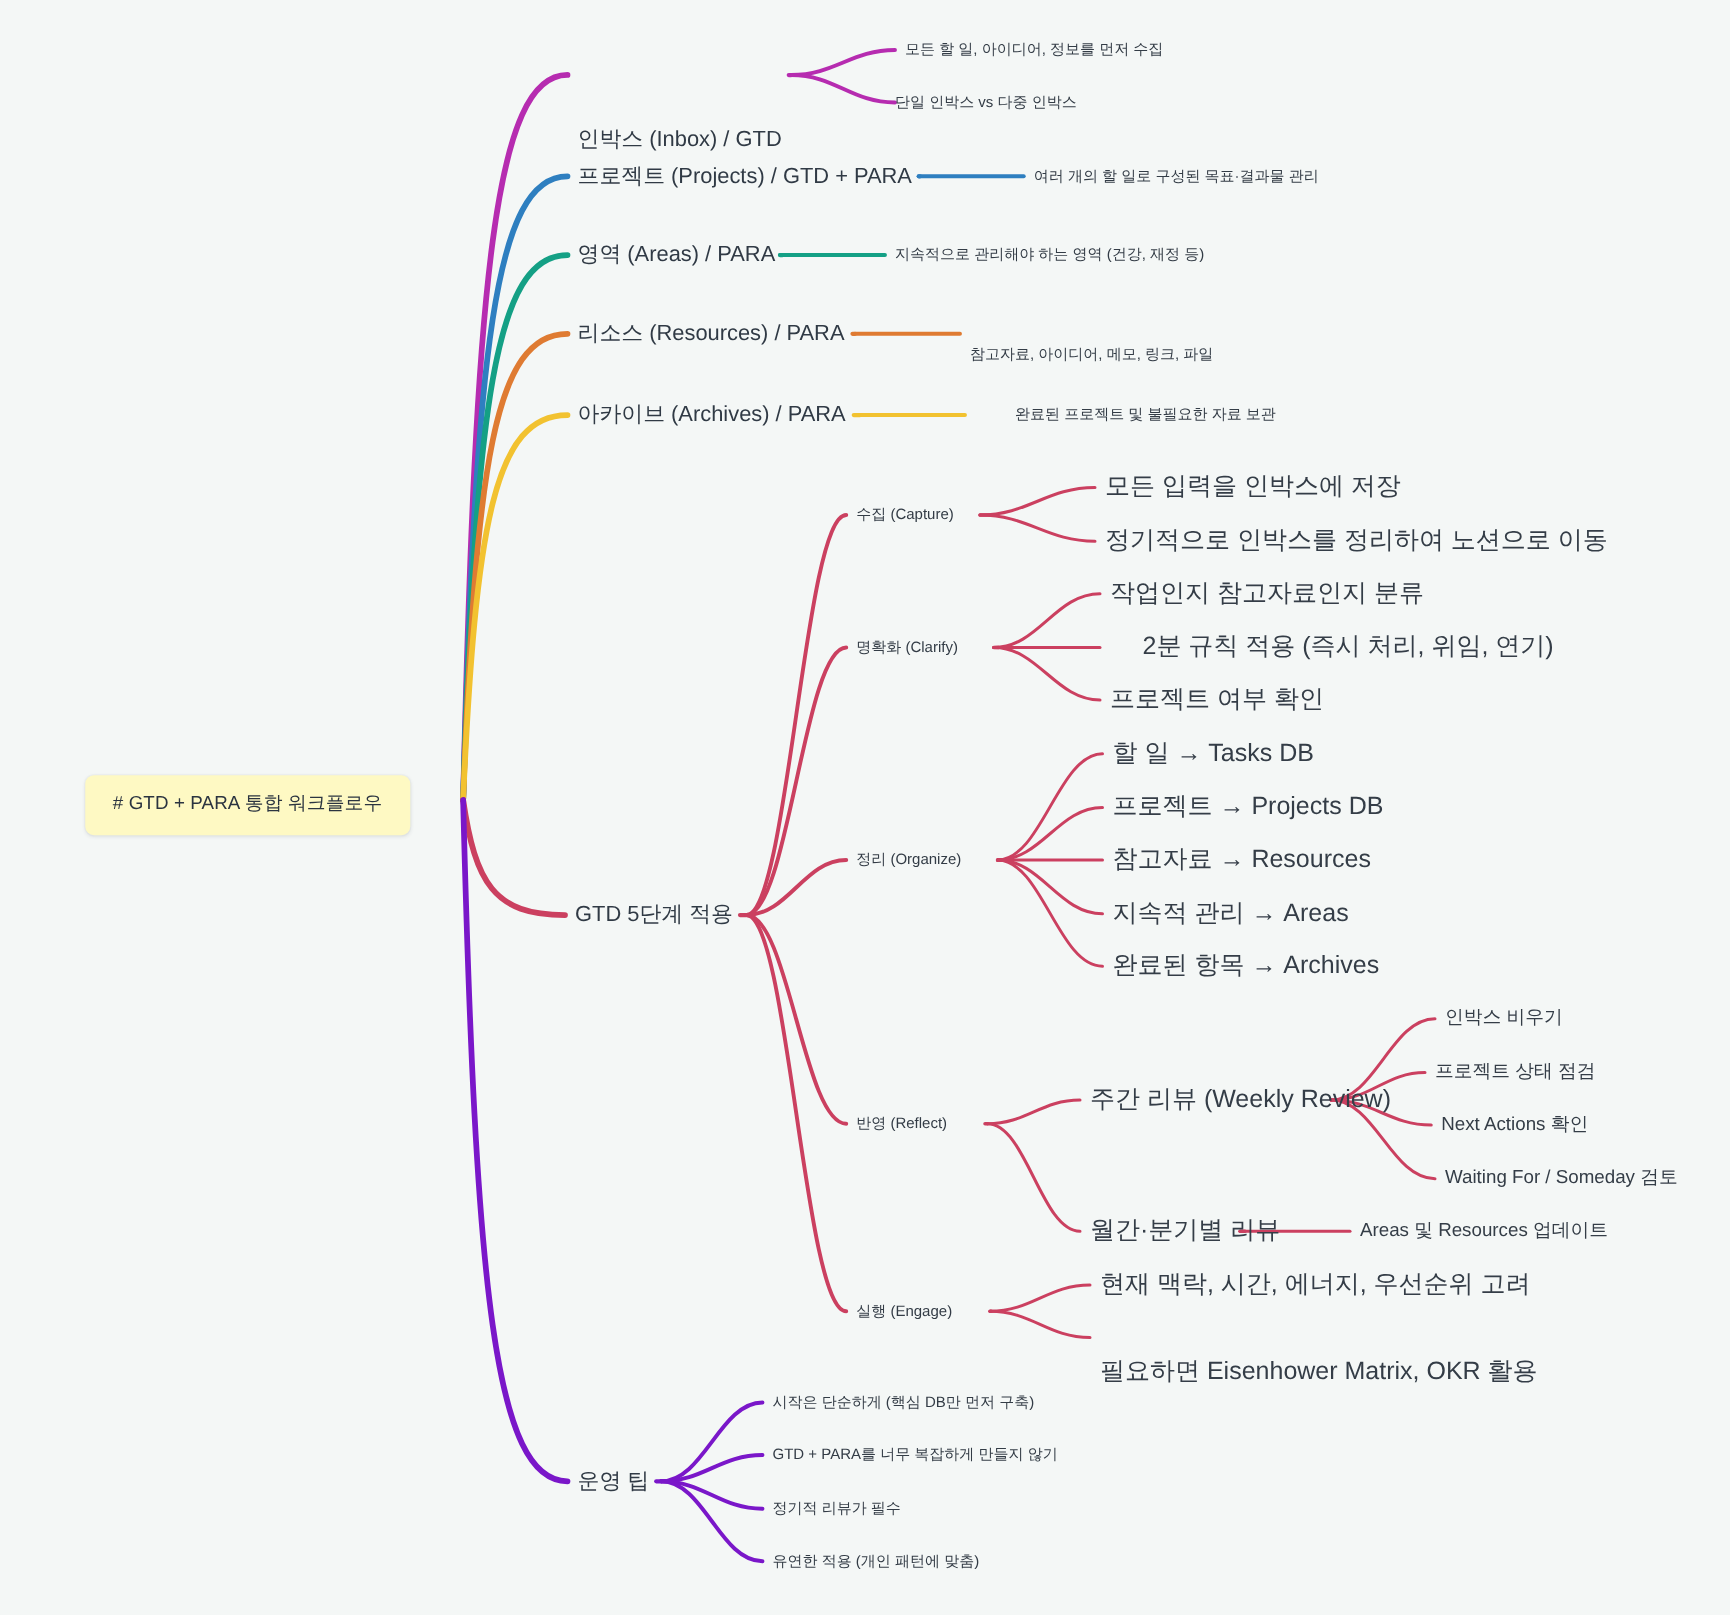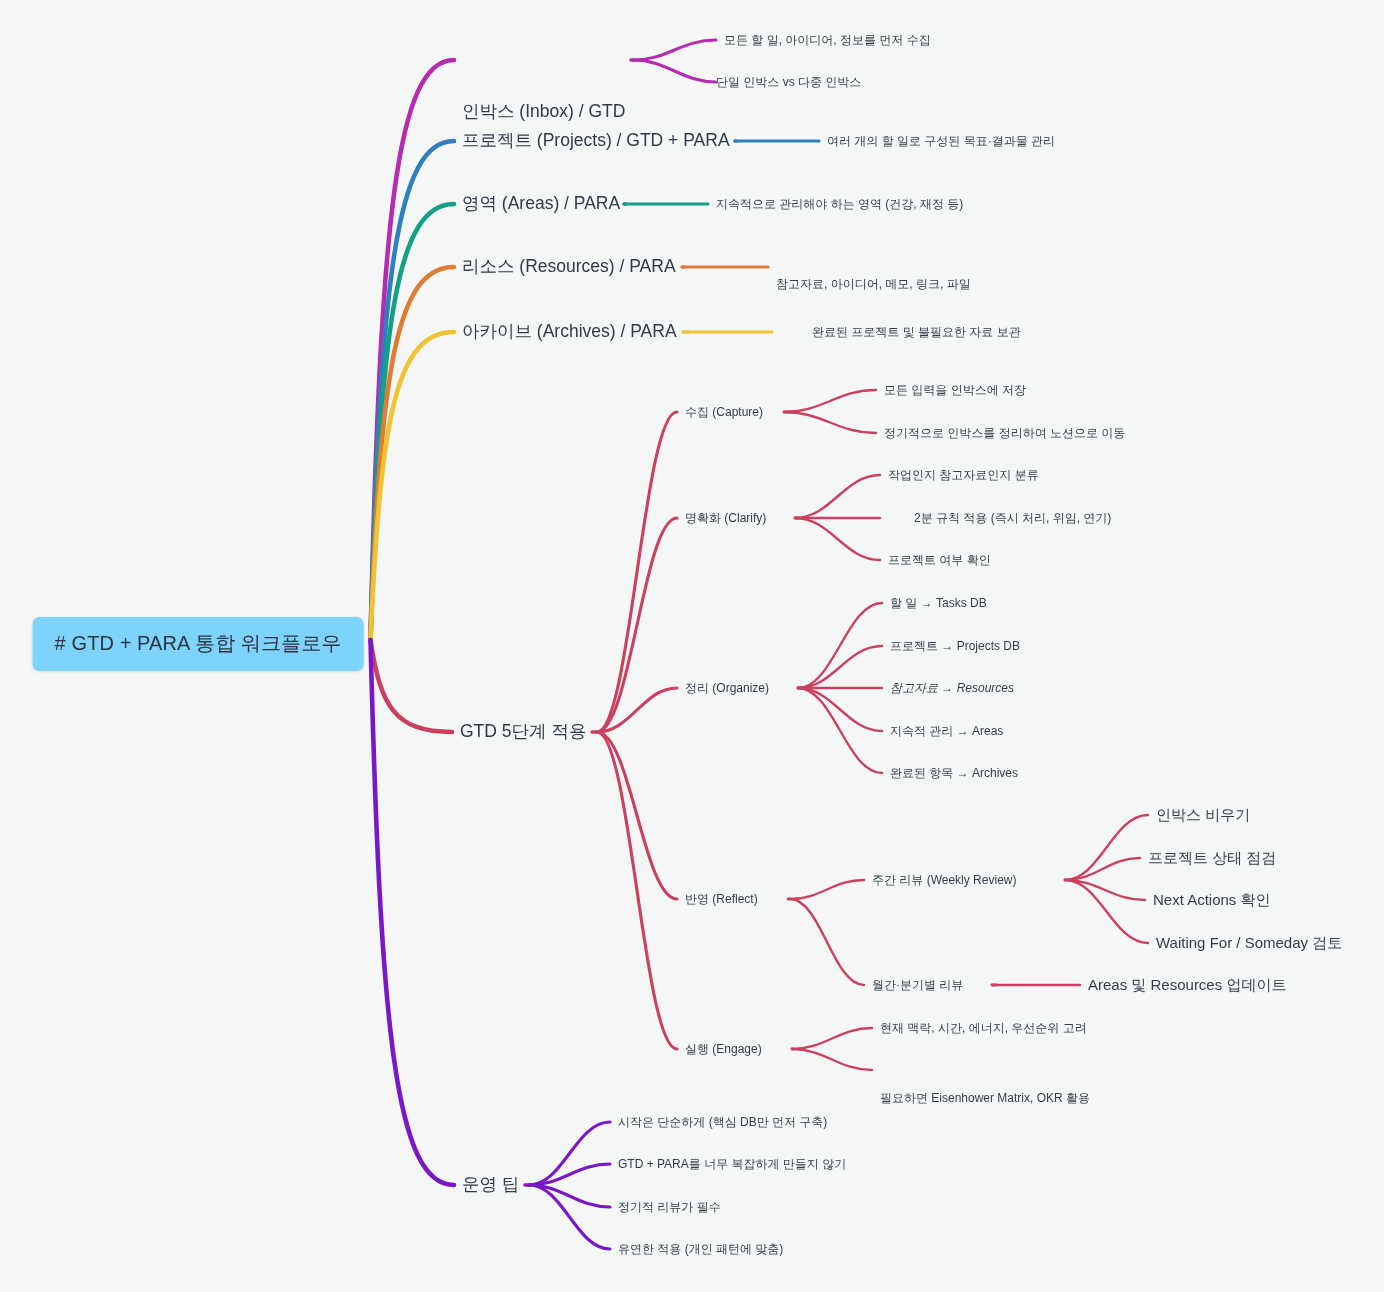--- a/index.html
+++ b/index.html
@@ -24,31 +24,31 @@
     pointer-events: none;
   }
   .node {
     position: absolute;
     white-space: nowrap;
     color: #2f3640;
     transform: translateY(-50%);
     line-height: 1.25;
   }
   .node.root {
-    background: #7dd3fc;
+    background: #fef9c3;
     border-radius: 7px;
     padding: 14px 22px 15px 22px;
     box-shadow: 0 1px 3px rgba(40,50,60,0.10), 0 0 0 1px rgba(40,50,60,0.02);
-    font-size: 20px;
+    font-size: 15px;
     color: #2b3440;
     letter-spacing: 0.1px;
   }
   .node.lvl1 { font-size: 17.5px; color: #303a45; }
   .node.lvl2 { font-size: 12px;   color: #333c46; }
-  .node.lvl3 { font-size: 12px; color: #343d47; }
+  .node.lvl3 { font-size: 20px; color: #343d47; }
   .node.lvl4 { font-size: 15px;   color: #343d47; }
 </style>
 </head>
 <body>
 
 <div id="canvas">
   <svg id="links" viewBox="0 0 1384 1292" width="1384" height="1292" xmlns="http://www.w3.org/2000/svg">
       <path d="M 370.5 640 C 380.52 222.40000000000003, 395.55 60, 454 60" stroke="#b62cb0" stroke-width="4.6" fill="none" stroke-linecap="round"></path>
       <path d="M 631 60 L 633 60" stroke="#b62cb0" stroke-width="3.4" fill="none" stroke-linecap="round"></path>
       <path d="M 633 60 C 667.86 60, 681.14 40, 716 40" stroke="#b62cb0" stroke-width="3.1" fill="none" stroke-linecap="round"></path>
@@ -122,21 +122,21 @@
       <div class="node lvl2" style="left: 685px; top: 412px;">수집 (Capture)</div>
       <div class="node lvl3" style="left: 884px; top: 390px;">모든 입력을 인박스에 저장</div>
       <div class="node lvl3" style="left: 884px; top: 433px;">정기적으로 인박스를 정리하여 노션으로 이동</div>
       <div class="node lvl2" style="left: 685px; top: 518px;">명확화 (Clarify)</div>
       <div class="node lvl3" style="left: 888px; top: 475px;">작업인지 참고자료인지 분류</div>
       <div class="node lvl3" style="left: 888px; top: 518px; margin-left: 26px;">2분 규칙 적용 (즉시 처리, 위임, 연기)</div>
       <div class="node lvl3" style="left: 888px; top: 560px;">프로젝트 여부 확인</div>
       <div class="node lvl2" style="left: 685px; top: 688px;">정리 (Organize)</div>
       <div class="node lvl3" style="left: 890px; top: 603px;">할 일 → Tasks DB</div>
       <div class="node lvl3" style="left: 890px; top: 646px;">프로젝트 → Projects DB</div>
-      <div class="node lvl3" style="left: 890px; top: 688px; font-style: italic;">참고자료 → Resources</div>
+      <div class="node lvl3" style="left: 890px; top: 688px;">참고자료 → Resources</div>
       <div class="node lvl3" style="left: 890px; top: 731px;">지속적 관리 → Areas</div>
       <div class="node lvl3" style="left: 890px; top: 773px;">완료된 항목 → Archives</div>
       <div class="node lvl2" style="left: 685px; top: 899px;">반영 (Reflect)</div>
       <div class="node lvl3" style="left: 872px; top: 880px;">주간 리뷰 (Weekly Review)</div>
       <div class="node lvl4" style="left: 1156px; top: 815px;">인박스 비우기</div>
       <div class="node lvl4" style="left: 1148px; top: 858px;">프로젝트 상태 점검</div>
       <div class="node lvl4" style="left: 1153px; top: 900px;">Next Actions 확인</div>
       <div class="node lvl4" style="left: 1156px; top: 943px;">Waiting For / Someday 검토</div>
       <div class="node lvl3" style="left: 872px; top: 985px;">월간·분기별 리뷰</div>
       <div class="node lvl4" style="left: 1088px; top: 985px;">Areas 및 Resources 업데이트</div>

